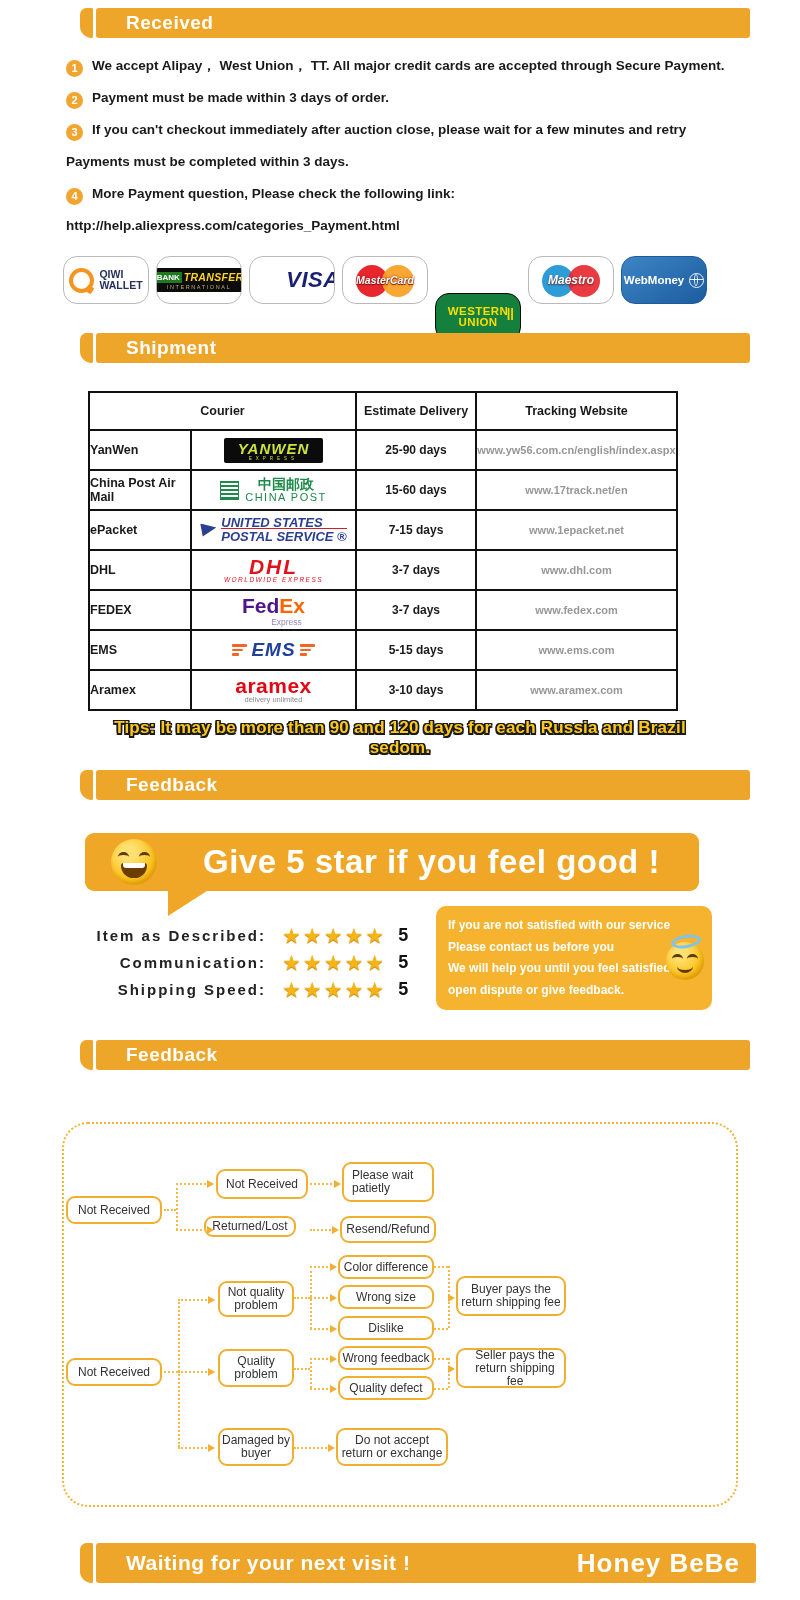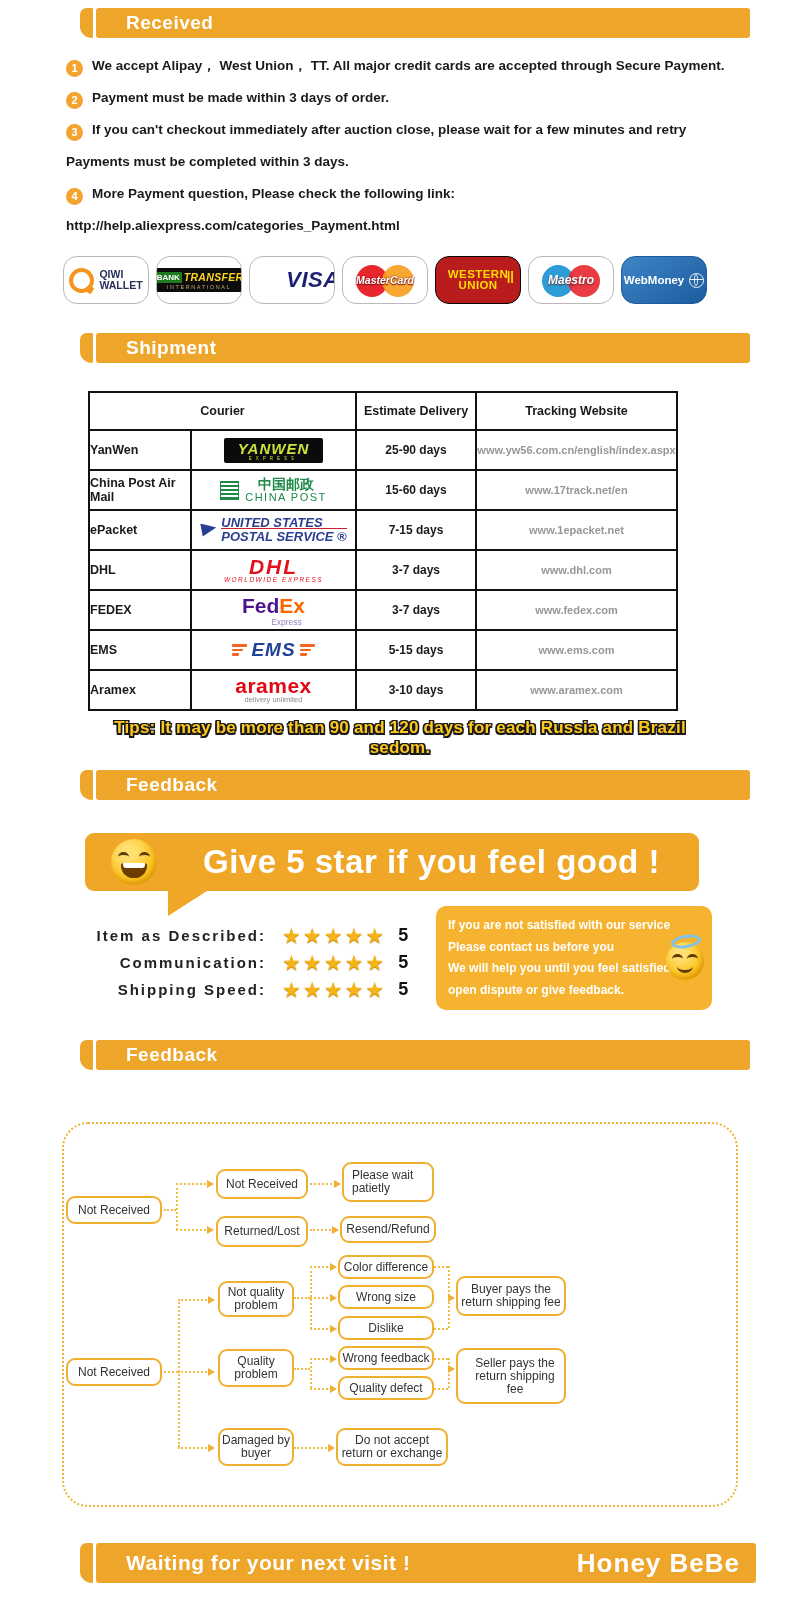--- a/index.html
+++ b/index.html
@@ -31,21 +31,21 @@
   .bank-box{background:#0c0c0c;border-radius:3px;padding:3px 5px 2px;text-align:center;}
   .bank-row{display:flex;align-items:center;gap:2px;}
   .bank-w{background:#1F7A1F;color:#fff;font-size:8px;font-weight:900;padding:1px 2px;}
   .bank-t{color:#FFD41E;font-size:10.5px;font-weight:900;font-style:italic;letter-spacing:.3px;}
   .bank-i{color:#C9A870;font-size:5.5px;letter-spacing:1.6px;margin-top:1px;}
   .visa-txt{color:#1A1F71;font-size:22px;font-weight:900;font-style:italic;letter-spacing:.5px;margin-left:42px;}
   .mc .c1{position:absolute;left:13px;top:8px;width:32px;height:32px;border-radius:50%;background:#E8262D;}
   .mc .c2{position:absolute;right:13px;top:8px;width:32px;height:32px;border-radius:50%;background:#F6A021;opacity:.92;}
   .mc .mc-txt{position:relative;color:#fff;font-style:italic;font-weight:900;font-size:10.5px;
               text-shadow:0 0 2px #7a1010,0 1px 1px #7a1010;}
-  .wu{background:#b91c1c;border-color:#0a0a0a;flex-direction:column;line-height:11px;}
+  .wu{background:#15803d;border-color:#0a0a0a;flex-direction:column;line-height:11px;margin-top:37px;}
   .wu-txt{color:#FFDD00;font-weight:900;font-size:11.5px;letter-spacing:.4px;}
   .wu-bars{position:absolute;right:6px;top:13px;color:#FFDD00;font-weight:900;font-size:13px;}
   .maestro .c1{position:absolute;left:13px;top:8px;width:32px;height:32px;border-radius:50%;background:#2D9DD8;}
   .maestro .c2{position:absolute;right:13px;top:8px;width:32px;height:32px;border-radius:50%;background:#E8262D;opacity:.9;}
   .maestro .m-txt{position:relative;color:#fff;font-style:italic;font-weight:900;font-size:12px;
                   text-shadow:0 1px 2px #5a2020;}
   .wm{background:linear-gradient(145deg,#3D85C6,#1C5C9E);border-color:#1C5C9E;gap:5px;}
   .wm-txt{color:#fff;font-weight:900;font-size:11.5px;}
   .wm-globe{width:13px;height:13px;border:1.5px solid rgba(255,255,255,.9);border-radius:50%;position:relative;}
   .wm-globe::before{content:"";position:absolute;left:0;right:0;top:5px;border-top:1.5px solid rgba(255,255,255,.9);}
@@ -361,32 +361,32 @@
     <div class="bar">
       <span>Feedback</span>
     </div>
   </div>
 
   <div class="flow">
 
     <div class="fnode" style="left:2px;top:72px;width:96px;height:28px;">Not Received</div>
     <div class="fnode" style="left:152px;top:45px;width:92px;height:30px;">Not Received</div>
     <div class="fnode" style="left:278px;top:38px;width:92px;height:40px;text-align:left;justify-content:flex-start;padding-left:8px;">Please wait patietly</div>
-    <div class="fnode" style="left:152px;top:92px;width:92px;height:31px;">Returned/Lost</div>
+    <div class="fnode" style="left:140px;top:92px;width:92px;height:21px;">Returned/Lost</div>
     <div class="fnode" style="left:276px;top:92px;width:96px;height:27px;">Resend/Refund</div>
     <div class="fnode" style="left:274px;top:131px;width:96px;height:24px;">Color difference</div>
     <div class="fnode" style="left:154px;top:157px;width:76px;height:36px;">Not quality problem</div>
     <div class="fnode" style="left:274px;top:161px;width:96px;height:24px;">Wrong size</div>
     <div class="fnode" style="left:392px;top:152px;width:110px;height:40px;">Buyer pays the return shipping fee</div>
     <div class="fnode" style="left:274px;top:192px;width:96px;height:24px;">Dislike</div>
     <div class="fnode" style="left:274px;top:222px;width:96px;height:24px;">Wrong feedback</div>
     <div class="fnode" style="left:154px;top:225px;width:76px;height:38px;">Quality problem</div>
     <div class="fnode" style="left:2px;top:234px;width:96px;height:28px;">Not Received</div>
     <div class="fnode" style="left:274px;top:252px;width:96px;height:24px;">Quality defect</div>
-    <div class="fnode" style="left:392px;top:224px;width:110px;height:56px;padding-left:8px;">Seller pays the return shipping fee</div>
+    <div class="fnode" style="left:392px;top:224px;width:110px;height:40px;padding-left:8px;">Seller pays the return shipping fee</div>
     <div class="fnode" style="left:154px;top:304px;width:76px;height:38px;">Damaged by buyer</div>
     <div class="fnode" style="left:272px;top:304px;width:112px;height:38px;">Do not accept return or exchange</div>
 
     <div class="hline" style="left:100px;top:85px;width:12px;"></div>
     <div class="vline" style="left:112px;top:59px;height:47px;"></div>
     <div class="hline" style="left:112px;top:59px;width:34px;"></div>
     <div class="arrow" style="left:143px;top:55.5px;"></div>
     <div class="hline" style="left:112px;top:105px;width:34px;"></div>
     <div class="arrow" style="left:143px;top:101.5px;"></div>
     <div class="hline" style="left:246px;top:59px;width:26px;"></div>

